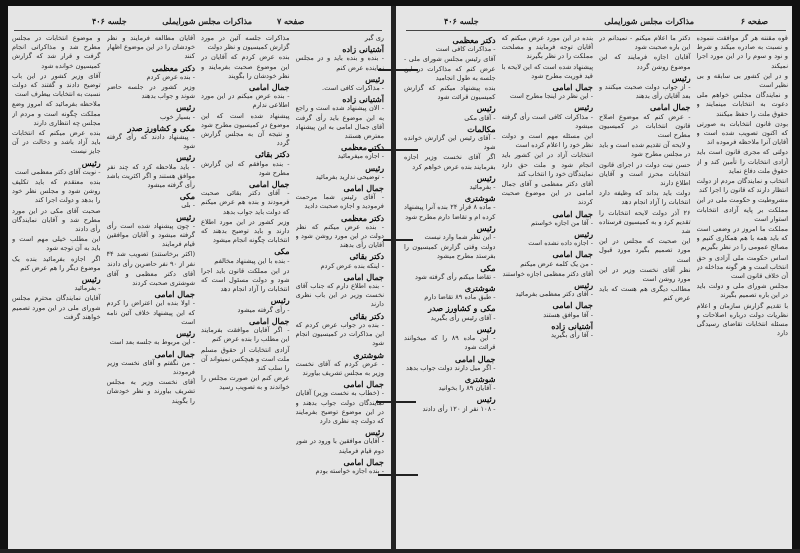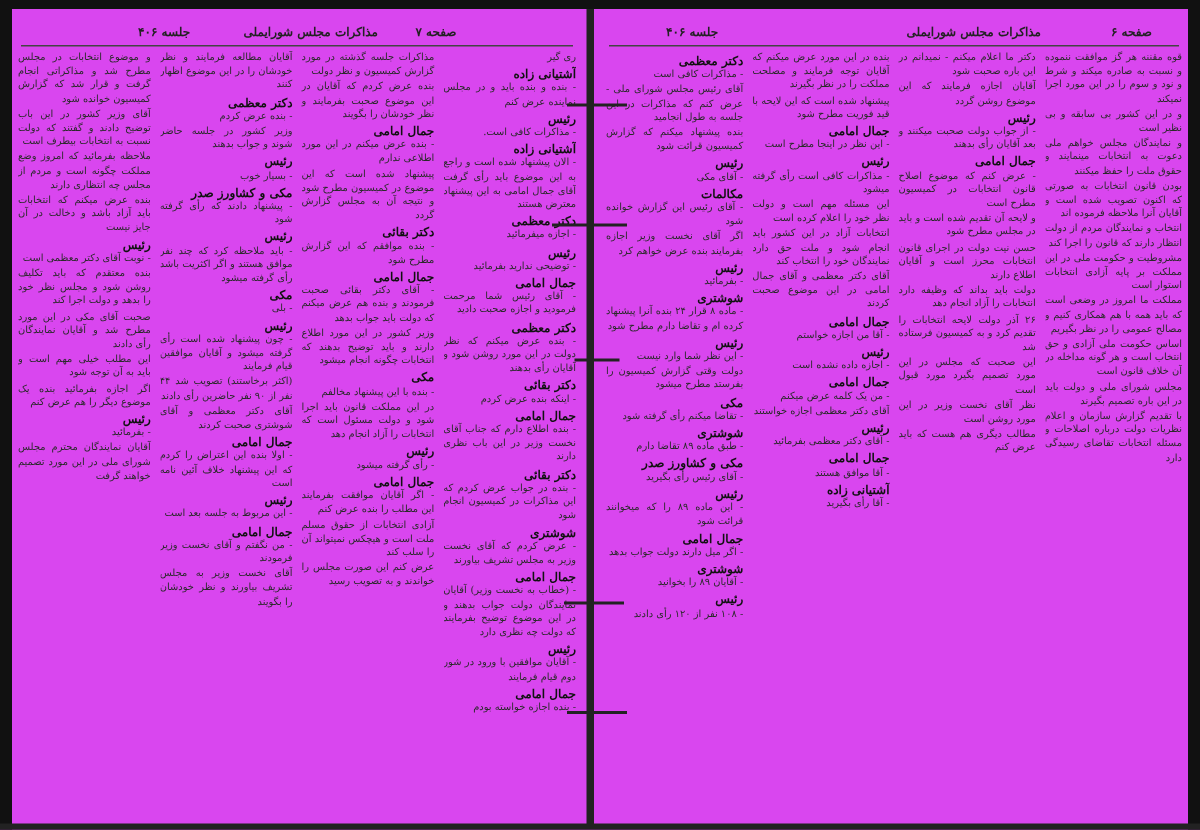--- a/index.html
+++ b/index.html
@@ -1,17 +1,17 @@
 <!DOCTYPE html>
 <html><head>
 <meta charset="utf-8">
 <style>
   html,body{margin:0;padding:0;}
   body{width:800px;height:553px;overflow:hidden;background:#1a1a1a;position:relative;font-family:"DejaVu Serif",serif;}
-  .spread{position:absolute;left:8px;top:6px;width:784px;height:545px;background:#d946ef;}
+  .spread{position:absolute;left:8px;top:6px;width:784px;height:545px;background:#e5e5e5;}
   .topband{position:absolute;left:0;top:0;width:800px;height:6px;background:#111;}
   .page{position:absolute;top:0;height:545px;overflow:hidden;}
   .page.left{left:0;width:380px;}
   .page.right{left:392px;width:392px;}
   .gutter{position:absolute;left:383px;top:0;width:5px;height:545px;background:#222;}
   .gutter-mark{position:absolute;height:2px;background:#222;}
   .header{position:absolute;top:10px;left:4px;right:4px;height:14px;direction:rtl;font-size:8px;color:#222;}
   .header .pn{position:absolute;font-weight:bold;}
   .header .title{position:absolute;left:0;right:0;text-align:right;font-weight:bold;}
   .header .date{position:absolute;font-weight:bold;}
@@ -52,21 +52,21 @@
           <p><span class="spk">دکتر معظمی</span><span>- بنده عرض میکنم که نظر دولت در این مورد روشن شود و آقایان رأی بدهند</span></p>
           <p><span class="spk">دکتر بقائی</span><span>- اینکه بنده عرض کردم</span></p>
           <p><span class="spk">جمال امامی</span><span>- بنده اطلاع دارم که جناب آقای نخست وزیر در این باب نظری دارند</span></p>
           <p><span class="spk">دکتر بقائی</span><span>- بنده در جواب عرض کردم که این مذاکرات در کمیسیون انجام شود</span></p>
           <p><span class="spk">شوشتری</span><span>- عرض کردم که آقای نخست وزیر به مجلس تشریف بیاورند</span></p>
           <p><span class="spk">جمال امامی</span><span>- (خطاب به نخست وزیر) آقایان نمایندگان دولت جواب بدهند و در این موضوع توضیح بفرمایند که دولت چه نظری دارد</span></p>
           <p><span class="spk">رئیس</span><span>- آقایان موافقین با ورود در شور دوم قیام فرمایند</span></p>
           <p><span class="spk">جمال امامی</span><span>- بنده اجازه خواسته بودم</span></p>
         </div>
         <div class="col">
-          <p><span>مذاکرات جلسه گذشته در مورد گزارش کمیسیون و نظر دولت</span></p>
+          <p><span>مذاکرات جلسه آئین در مورد گزارش کمیسیون و نظر دولت</span></p>
           <p><span>بنده عرض کردم که آقایان در این موضوع صحبت بفرمایند و نظر خودشان را بگویند</span></p>
           <p><span class="spk">جمال امامی</span><span>- بنده عرض میکنم در این مورد اطلاعی ندارم</span></p>
           <p><span>پیشنهاد شده است که این موضوع در کمیسیون مطرح شود و نتیجه آن به مجلس گزارش گردد</span></p>
           <p><span class="spk">دکتر بقائی</span><span>- بنده موافقم که این گزارش مطرح شود</span></p>
           <p><span class="spk">جمال امامی</span><span>- آقای دکتر بقائی صحبت فرمودند و بنده هم عرض میکنم که دولت باید جواب بدهد</span></p>
           <p><span>وزیر کشور در این مورد اطلاع دارند و باید توضیح بدهند که انتخابات چگونه انجام میشود</span></p>
           <p><span class="spk">مکی</span><span>- بنده با این پیشنهاد مخالفم</span></p>
           <p><span>در این مملکت قانون باید اجرا شود و دولت مسئول است که انتخابات را آزاد انجام دهد</span></p>
           <p><span class="spk">رئیس</span><span>- رأی گرفته میشود</span></p>
           <p><span class="spk">جمال امامی</span><span>- اگر آقایان موافقت بفرمایند این مطلب را بنده عرض کنم</span></p>
@@ -113,20 +113,21 @@
       <span class="title" style="left:130px;right:auto;width:160px;">مذاکرات مجلس شورایملی</span>
       <span class="pn" style="right:20px;text-align:right;">صفحه ۶</span>
     </div>
     <div class="rule"></div>
     <div class="cols" id="right-cols">
         <div class="col">
           <p><span>قوه مقننه هر گز موافقت ننموده و نسبت به صادره میکند و شرط و نود و سوم را در این مورد اجرا نمیکند</span></p>
           <p><span>و در این کشور بی سابقه و بی نظیر است</span></p>
           <p><span>و نمایندگان مجلس خواهم ملی دعوت به انتخابات مینمایند و حقوق ملت را حفظ میکنند</span></p>
           <p><span>بودن قانون انتخابات به صورتی که اکنون تصویب شده است و آقایان آنرا ملاحظه فرموده اند</span></p>
+          <p><span>دولتی که مجری قانون است باید آزادی انتخابات را تأمین کند و از حقوق ملت دفاع نماید</span></p>
           <p><span>انتخاب و نمایندگان مردم از دولت انتظار دارند که قانون را اجرا کند</span></p>
           <p><span>مشروطیت و حکومت ملی در این مملکت بر پایه آزادی انتخابات استوار است</span></p>
           <p><span>مملکت ما امروز در وضعی است که باید همه با هم همکاری کنیم و مصالح عمومی را در نظر بگیریم</span></p>
           <p><span>اساس حکومت ملی آزادی و حق انتخاب است و هر گونه مداخله در آن خلاف قانون است</span></p>
           <p><span>مجلس شورای ملی و دولت باید در این باره تصمیم بگیرند</span></p>
           <p><span>با تقدیم گزارش سازمان و اعلام نظریات دولت درباره اصلاحات و مسئله انتخابات تقاضای رسیدگی دارد</span></p>
         </div>
         <div class="col">
           <p><span>دکتر ما اعلام میکنم - نمیدانم در این باره صحبت شود</span></p>
           <p><span>آقایان اجازه فرمایند که این موضوع روشن گردد</span></p>

